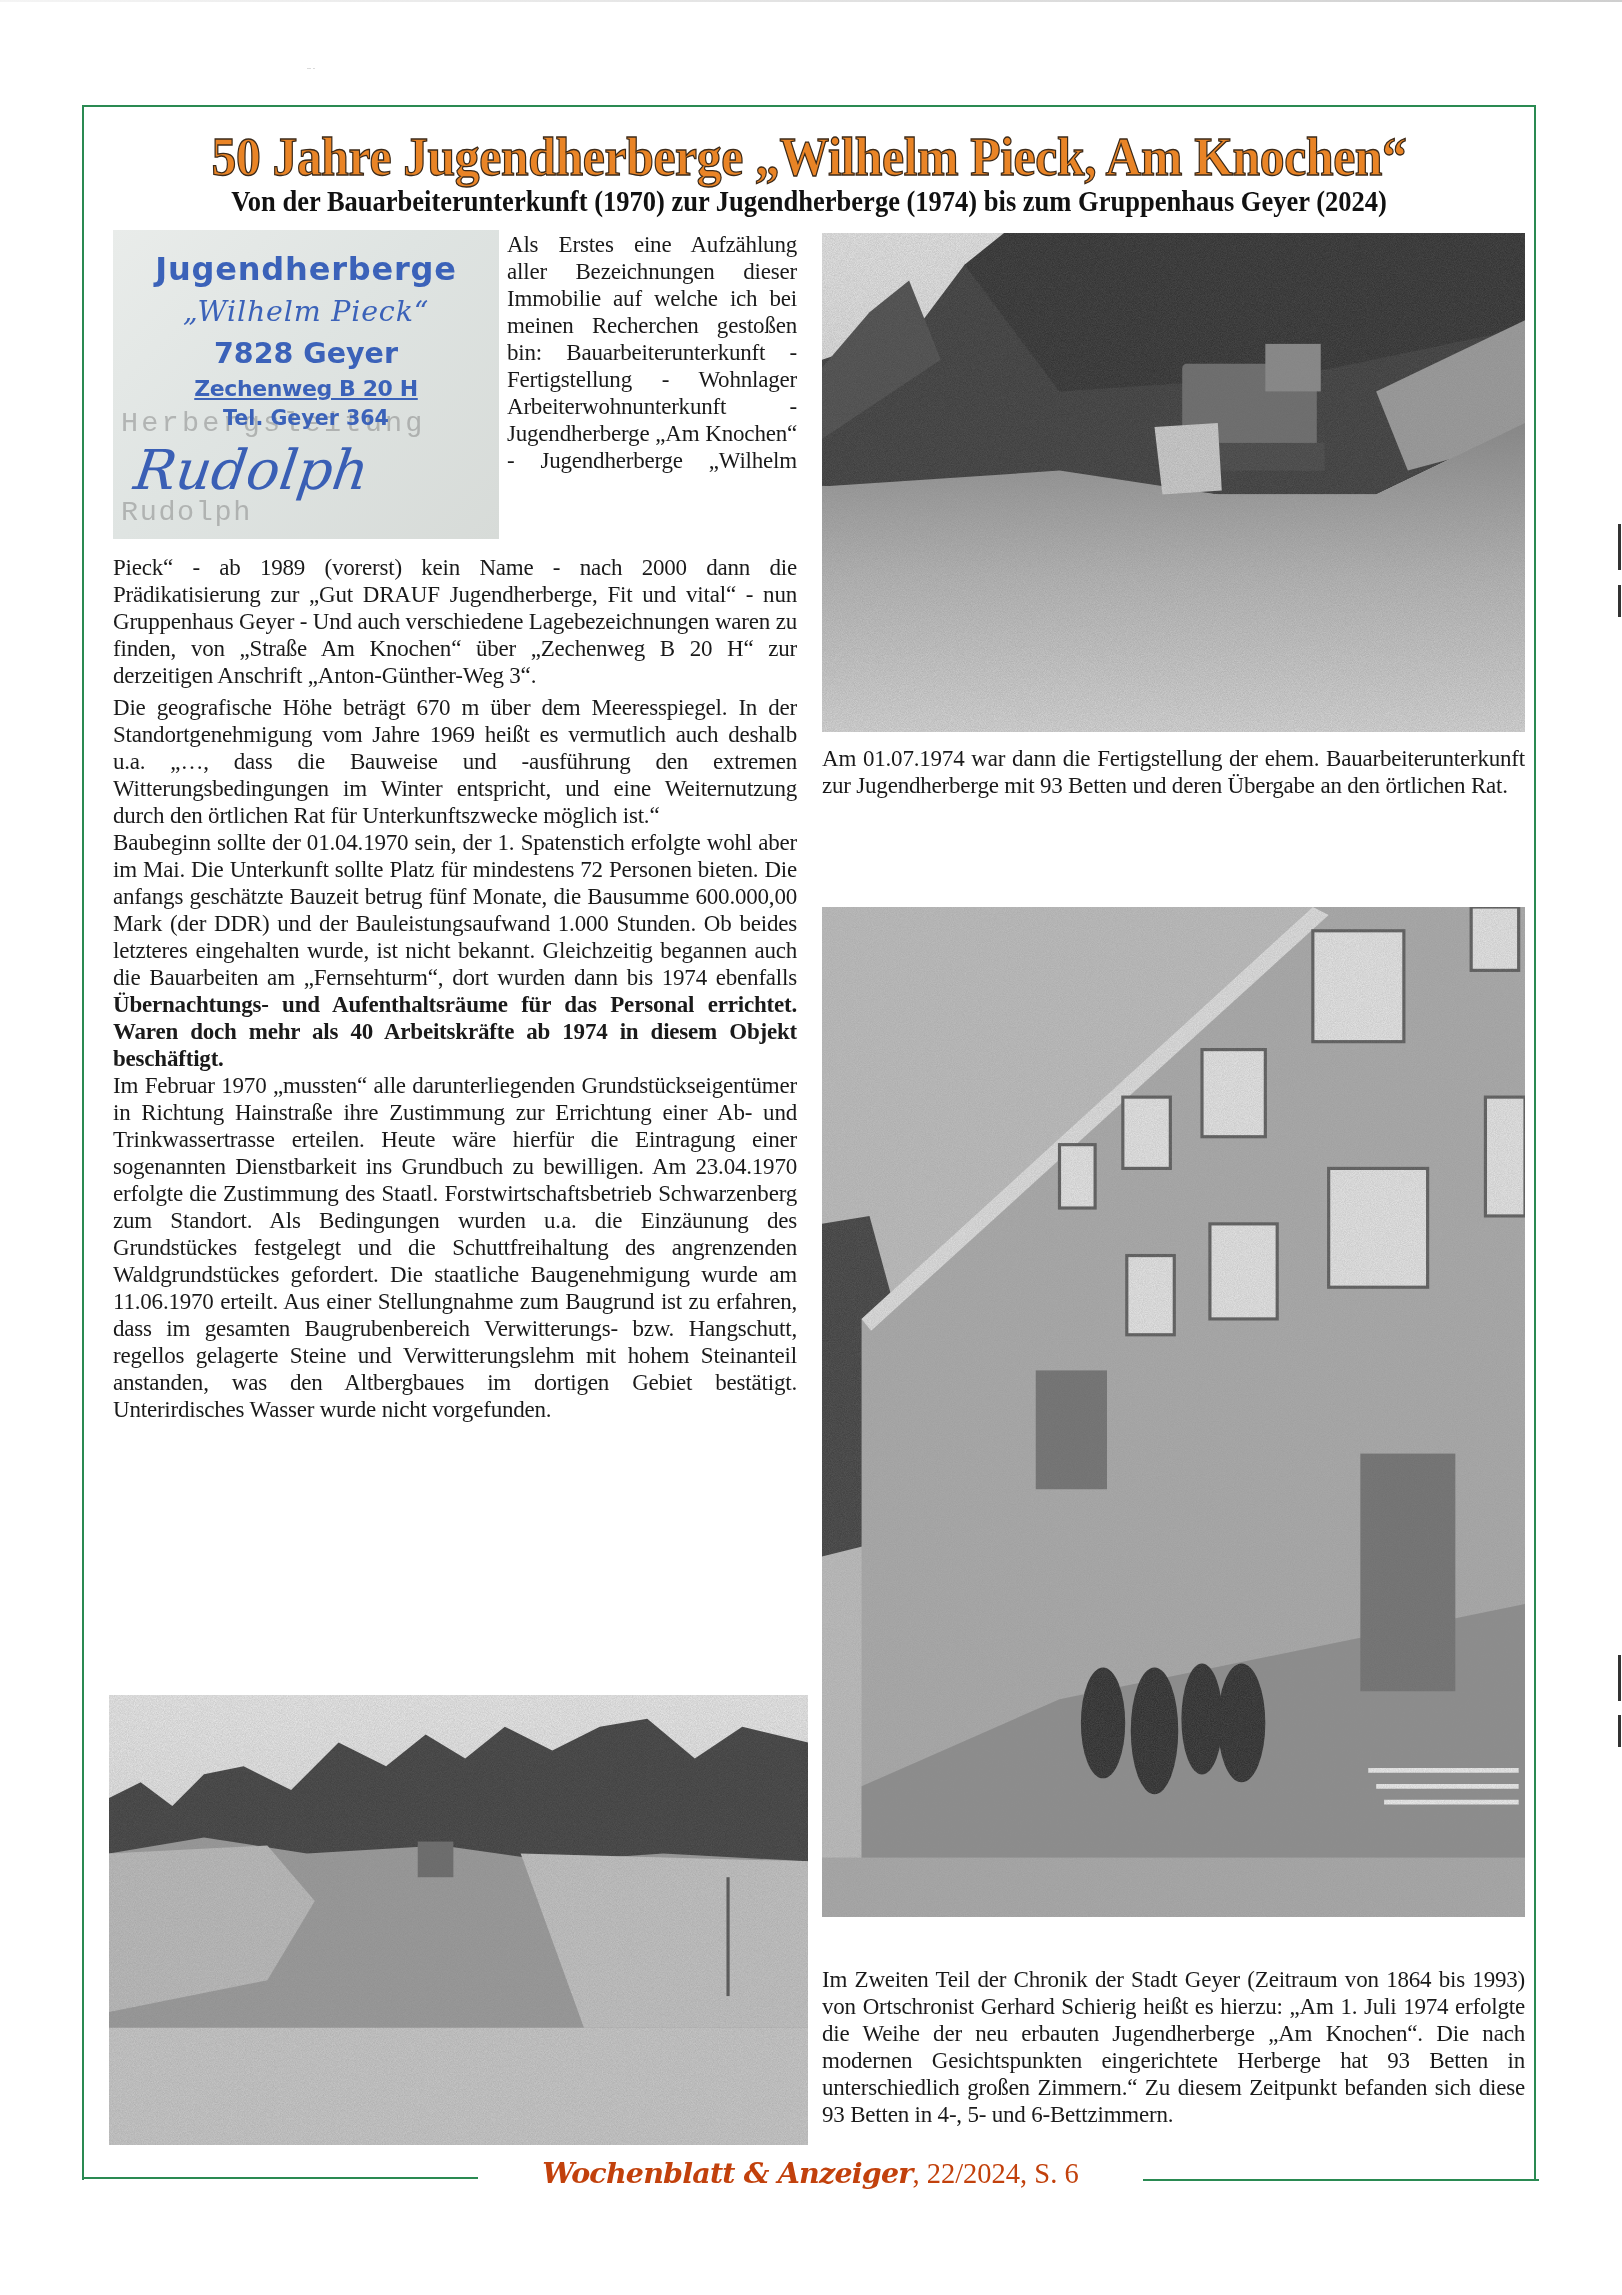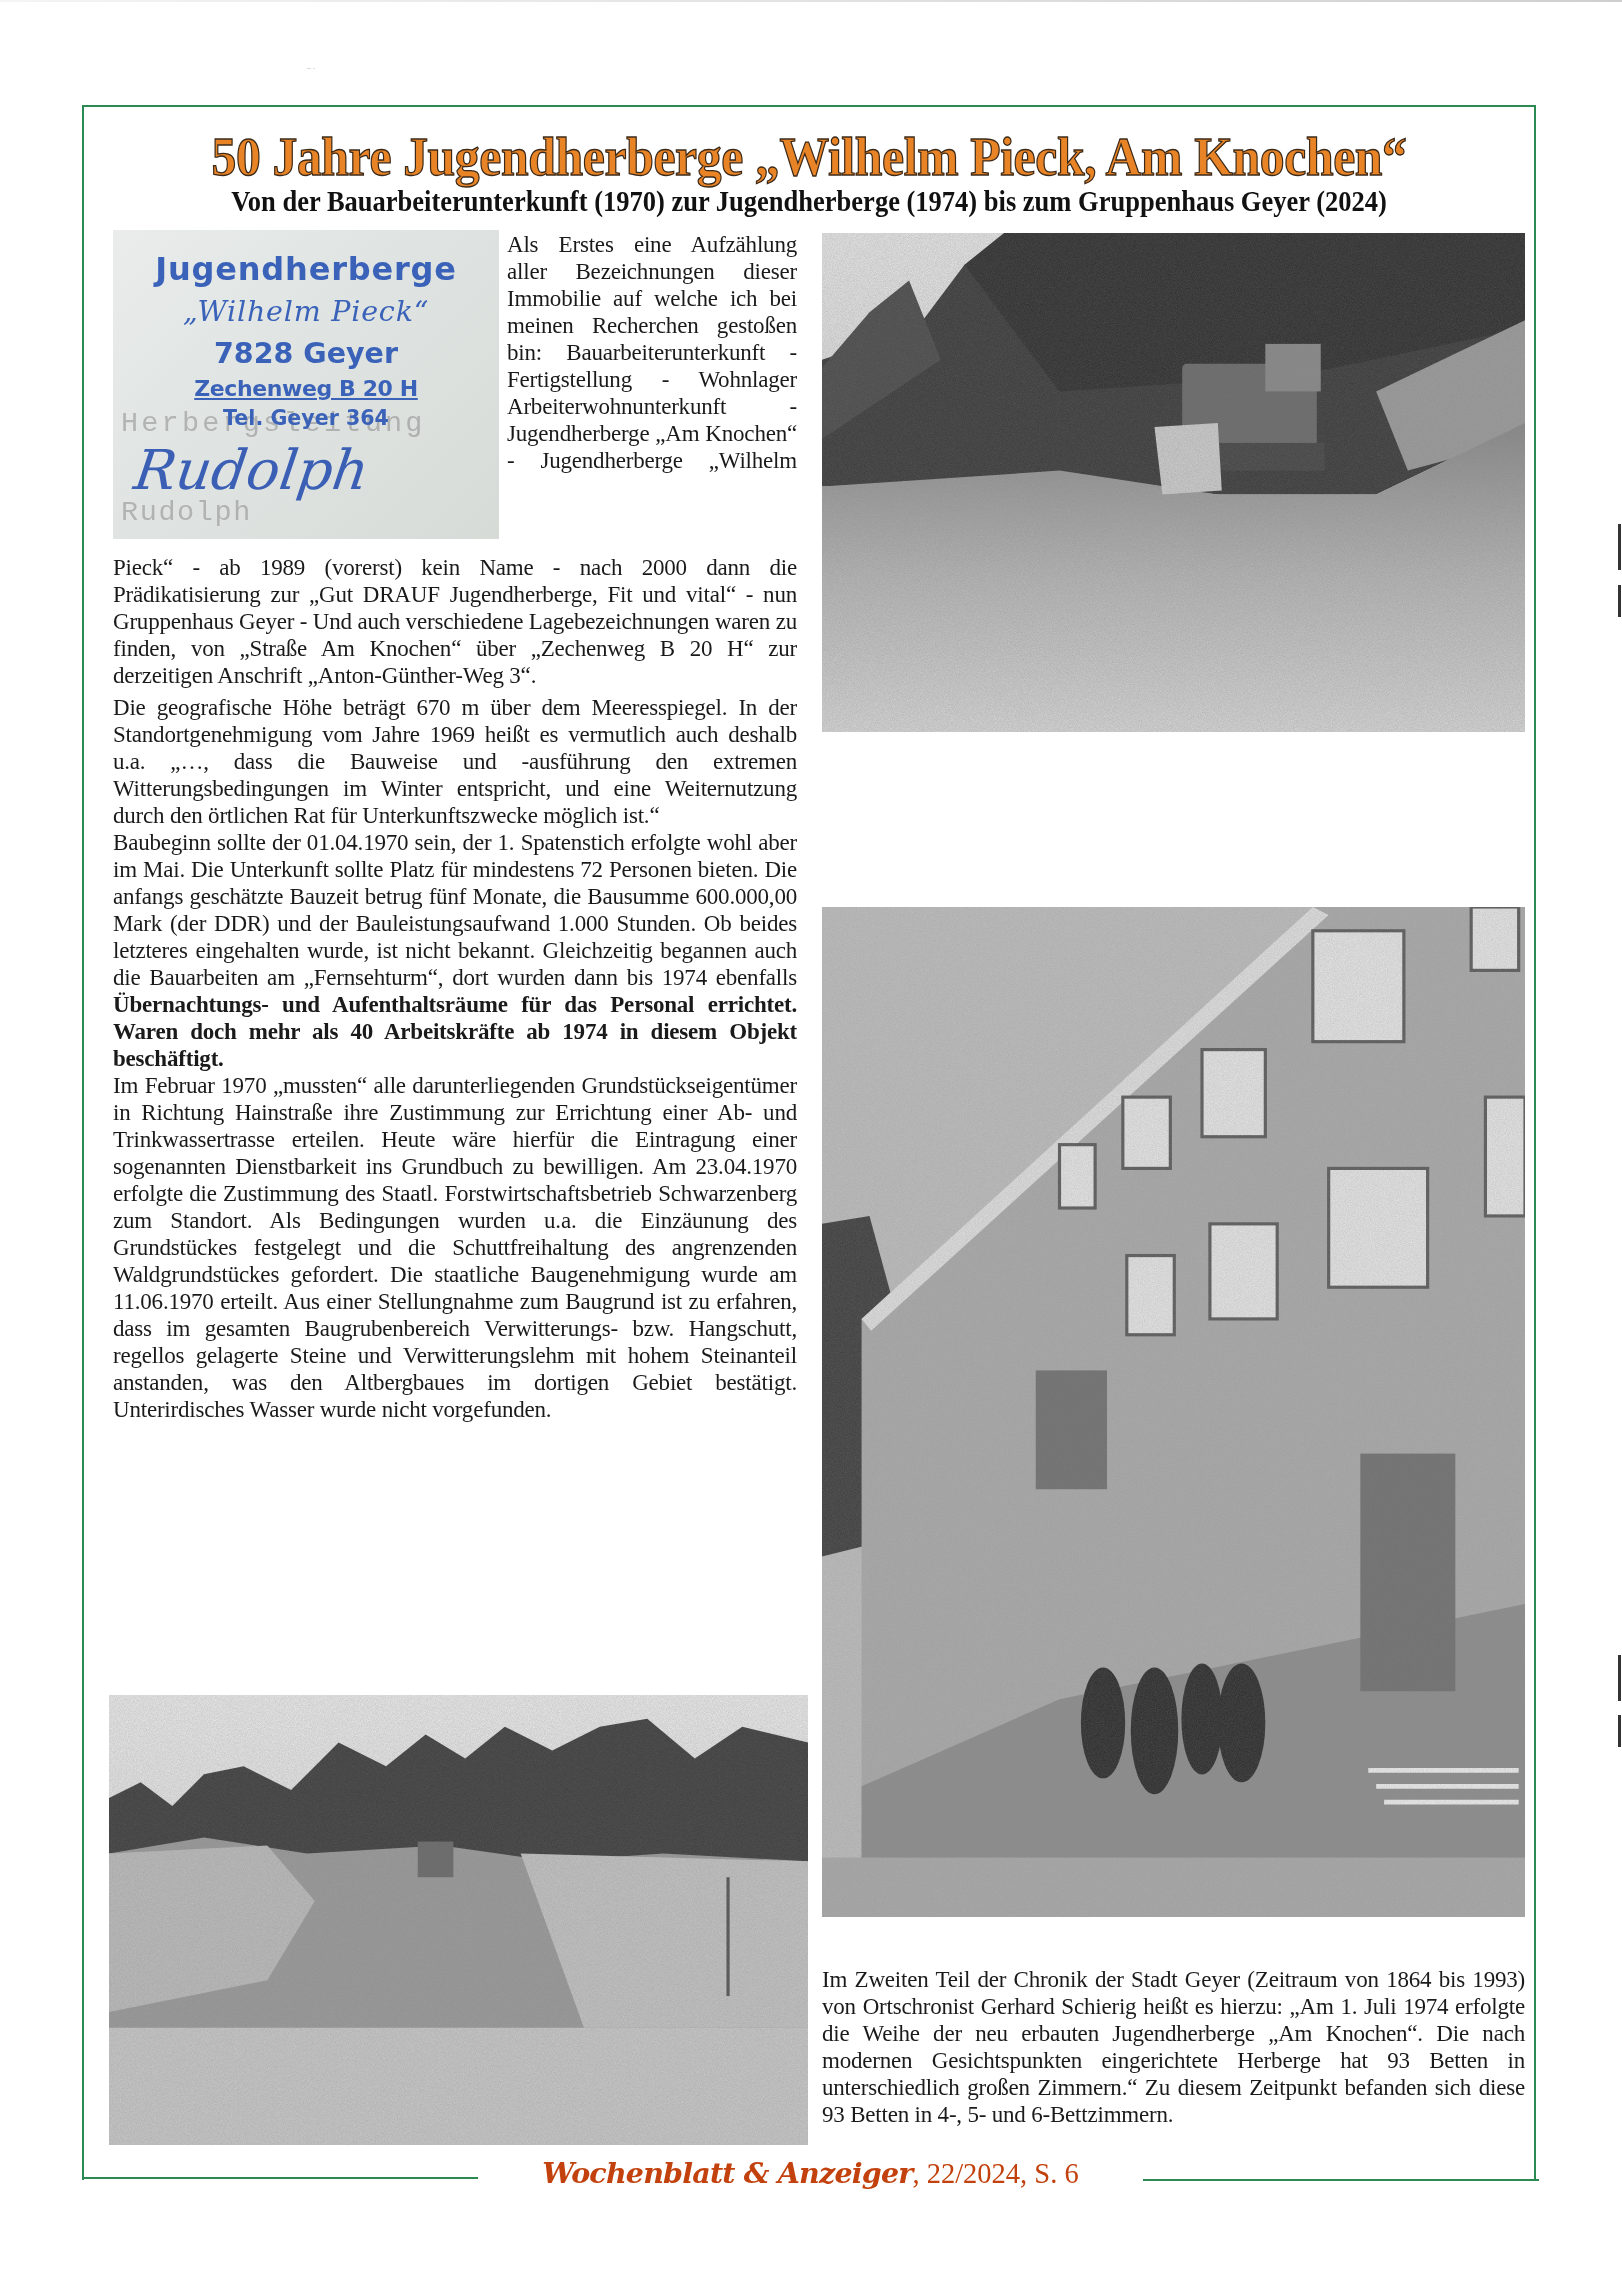--- a/index.html
+++ b/index.html
@@ -125,20 +125,21 @@
       <rect x="455" y="165" width="170" height="120" rx="6"></rect>
       <rect x="560" y="140" width="70" height="60" fill="#8a8a8a"></rect>
       <rect x="460" y="265" width="175" height="35" fill="#444"></rect>
       <polygon points="420,245 500,240 505,325 430,330" fill="#cfcfcf"></polygon>
     </g>
     <rect width="888" height="630" filter="url(#grainA)" opacity="0.7"></rect>
   </svg>
 </div>
 
 <div class="body-text col-right" style="text-align:left;">
+  <p style="text-align:justify;">Am 01.07.1974 war dann die Fertigstellung der ehem. Bauarbeiterunterkunft zur Jugendherberge mit 93 Betten und deren Übergabe an den örtlichen Rat.</p>
 </div>
 
 <div class="photo building">
   <svg viewBox="0 0 888 1275" preserveAspectRatio="none">
     <defs>
       <filter id="grainB">
           <feTurbulence type="fractalNoise" baseFrequency="0.85" numOctaves="2" seed="7"></feTurbulence>
           <feColorMatrix type="matrix" values="0 0 0 0 0.25  0 0 0 0 0.25  0 0 0 0 0.25  0 0 0 0.35 0"></feColorMatrix>
         </filter>
     </defs>

